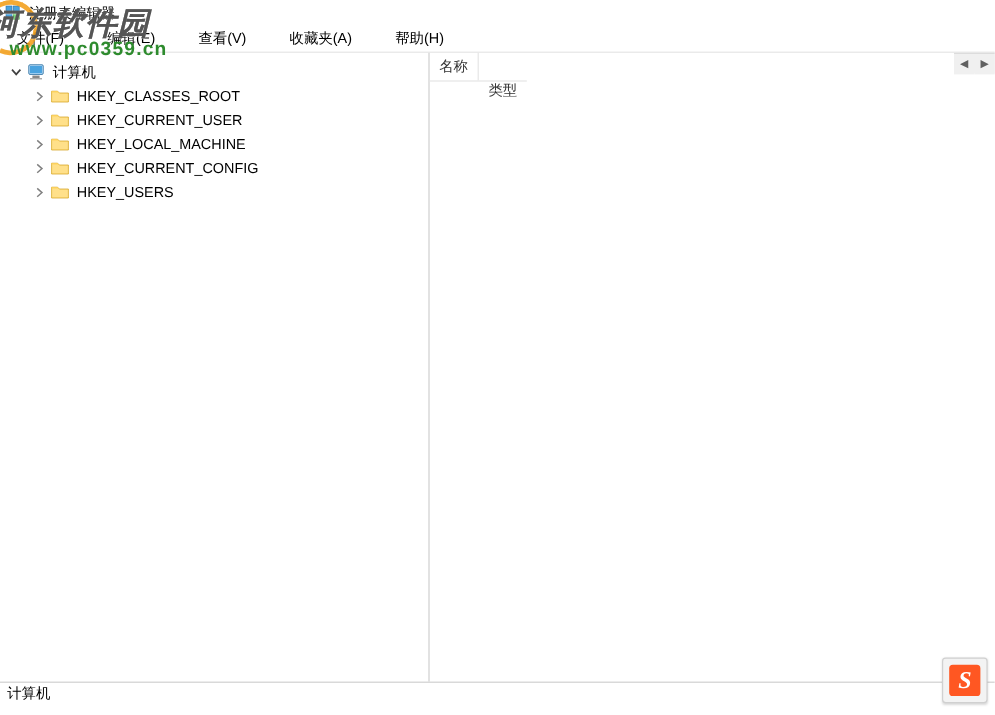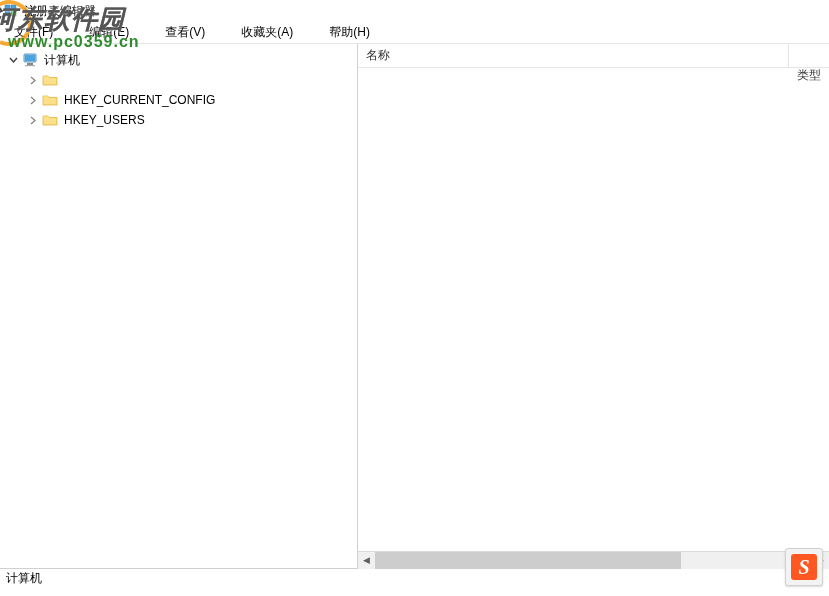--- a/index.html
+++ b/index.html
@@ -43,21 +43,21 @@
   }
   .tree-pane {
     width: 358px;
     border-right: 1px solid #d0d0d0;
     overflow: auto;
     padding-top: 6px;
   }
   .list-pane {
     flex: 1;
     display: flex;
-    flex-direction: column;
+    flex-direction: row;
     position: relative;
   }
   .list-header {
     height: 24px;
     display: flex;
     align-items: center;
     border-bottom: 1px solid #e5e5e5;
     font-size: 12px;
     color: #333;
   }
@@ -233,35 +233,64 @@
         <svg width="16" height="14" viewBox="0 0 16 14">
           <rect x="2" y="1" width="12" height="8" rx="1" fill="#bfe3ff" stroke="#3a78a5" stroke-width="0.8"></rect>
           <rect x="3" y="2" width="10" height="6" fill="#4aa3df"></rect>
           <rect x="5" y="10" width="6" height="2" fill="#888"></rect>
           <rect x="3" y="12" width="10" height="1.2" fill="#aaa"></rect>
         </svg>
       </span>
       <span class="tree-label">计算机</span>
     </div>
 
-
-    <div class="tree-node level1">
-      <span class="expander">
-        <svg width="9" height="9" viewBox="0 0 9 9">
-            <path d="M2 1 L6 4.5 L2 8" fill="none" stroke="#808080" stroke-width="1.2"></path>
-          </svg>
-      </span>
-      <span class="folder-icon">
-        <svg width="16" height="14" viewBox="0 0 16 14">
-            <path d="M1 3 L6 3 L7.5 4.5 L15 4.5 L15 12 L1 12 Z" fill="#ffe08a" stroke="#d4a017" stroke-width="0.6"></path>
-            <path d="M1 3 L6 3 L7 4 L1 4 Z" fill="#ffd45e"></path>
-          </svg>
-      </span>
-    </div>
-
+    <div class="tree-node level1">
+      <span class="expander">
+        <svg width="9" height="9" viewBox="0 0 9 9">
+            <path d="M2 1 L6 4.5 L2 8" fill="none" stroke="#808080" stroke-width="1.2"></path>
+          </svg>
+      </span>
+      <span class="folder-icon">
+        <svg width="16" height="14" viewBox="0 0 16 14">
+            <path d="M1 3 L6 3 L7.5 4.5 L15 4.5 L15 12 L1 12 Z" fill="#ffe08a" stroke="#d4a017" stroke-width="0.6"></path>
+            <path d="M1 3 L6 3 L7 4 L1 4 Z" fill="#ffd45e"></path>
+          </svg>
+      </span>
+      <span class="tree-label">HKEY_CLASSES_ROOT</span>
+    </div>
+
+    <div class="tree-node level1">
+      <span class="expander">
+        <svg width="9" height="9" viewBox="0 0 9 9">
+            <path d="M2 1 L6 4.5 L2 8" fill="none" stroke="#808080" stroke-width="1.2"></path>
+          </svg>
+      </span>
+      <span class="folder-icon">
+        <svg width="16" height="14" viewBox="0 0 16 14">
+            <path d="M1 3 L6 3 L7.5 4.5 L15 4.5 L15 12 L1 12 Z" fill="#ffe08a" stroke="#d4a017" stroke-width="0.6"></path>
+            <path d="M1 3 L6 3 L7 4 L1 4 Z" fill="#ffd45e"></path>
+          </svg>
+      </span>
+      <span class="tree-label">HKEY_CURRENT_USER</span>
+    </div>
+
+    <div class="tree-node level1">
+      <span class="expander">
+        <svg width="9" height="9" viewBox="0 0 9 9">
+            <path d="M2 1 L6 4.5 L2 8" fill="none" stroke="#808080" stroke-width="1.2"></path>
+          </svg>
+      </span>
+      <span class="folder-icon">
+        <svg width="16" height="14" viewBox="0 0 16 14">
+            <path d="M1 3 L6 3 L7.5 4.5 L15 4.5 L15 12 L1 12 Z" fill="#ffe08a" stroke="#d4a017" stroke-width="0.6"></path>
+            <path d="M1 3 L6 3 L7 4 L1 4 Z" fill="#ffd45e"></path>
+          </svg>
+      </span>
+      <span class="tree-label">HKEY_LOCAL_MACHINE</span>
+    </div>
 
     <div class="tree-node level1">
       <span class="expander">
         <svg width="9" height="9" viewBox="0 0 9 9">
             <path d="M2 1 L6 4.5 L2 8" fill="none" stroke="#808080" stroke-width="1.2"></path>
           </svg>
       </span>
       <span class="folder-icon">
         <svg width="16" height="14" viewBox="0 0 16 14">
             <path d="M1 3 L6 3 L7.5 4.5 L15 4.5 L15 12 L1 12 Z" fill="#ffe08a" stroke="#d4a017" stroke-width="0.6"></path>

